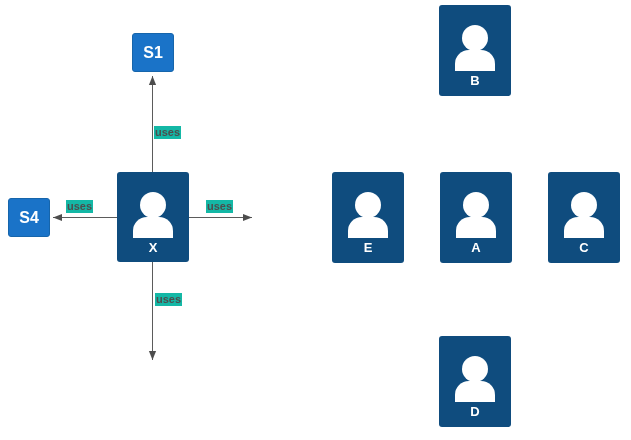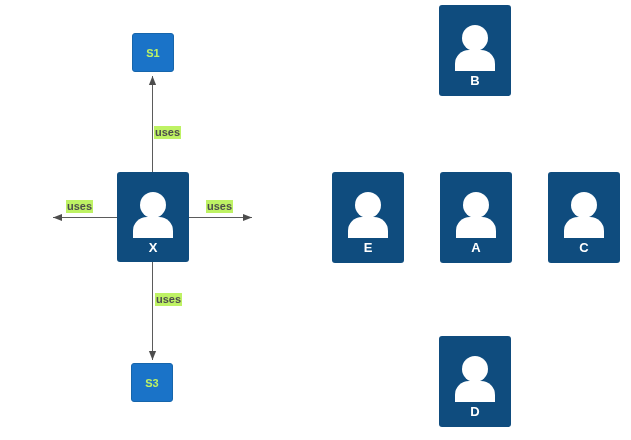--- a/index.html
+++ b/index.html
@@ -25,22 +25,22 @@
   .service-box {
     position: absolute;
     width: 42px; height: 39px;
     background: #1a73c8;
     border: 1px solid #1665ab;
     border-radius: 3px;
     box-sizing: border-box;
     display: flex;
     align-items: center;
     justify-content: center;
-    color: #bef264;
-    font-size: 11px;
+    color: #ffffff;
+    font-size: 16px;
     font-weight: bold;
   }
   .pos-s1 { left: 132px; top: 33px; }
   .pos-s2 { left: 255px; top: 198px; }
   .pos-s3 { left: 131px; top: 363px; }
   .pos-s4 { left: 8px;  top: 198px; }
 
   
   .person-card {
     position: absolute;
@@ -74,21 +74,21 @@
     margin-top: 2px;
     text-align: center;
   }
 
   
   .edge-label {
     position: absolute;
     font-size: 11px;
     font-weight: bold;
     color: #4d4d4d;
-    background: #bef264;
+    background: #14b8a6;
     line-height: 13px;
     padding: 0 1px;
     white-space: nowrap;
   }
   .lbl-top    { left: 154px; top: 126px; }
   .lbl-right  { left: 206px; top: 200px; }
   .lbl-bottom { left: 155px; top: 293px; }
   .lbl-left   { left: 66px;  top: 200px; }
 </style>
 </head>
@@ -109,22 +109,22 @@
   </svg>
 
   <div class="edge-label lbl-top">uses</div>
   <div class="edge-label lbl-right">uses</div>
   <div class="edge-label lbl-bottom">uses</div>
   <div class="edge-label lbl-left">uses</div>
 
   <div class="service-box pos-s1">
     <span>S1</span>
   </div>
-  <div class="service-box pos-s3">
-    <span>S3</span>
+  <div class="service-box pos-s4">
+    <span>S4</span>
   </div>
 
   <div class="person-card pos-x">
     <svg class="person-icon" viewBox="0 0 72 54">
       <circle cx="36" cy="21" r="13"></circle>
       <path d="M16,54 v-7 a14,14 0 0 1 14,-14 h12 a14,14 0 0 1 14,14 v7 z"></path>
     </svg>
     <div class="person-label">X</div>
   </div>
 

